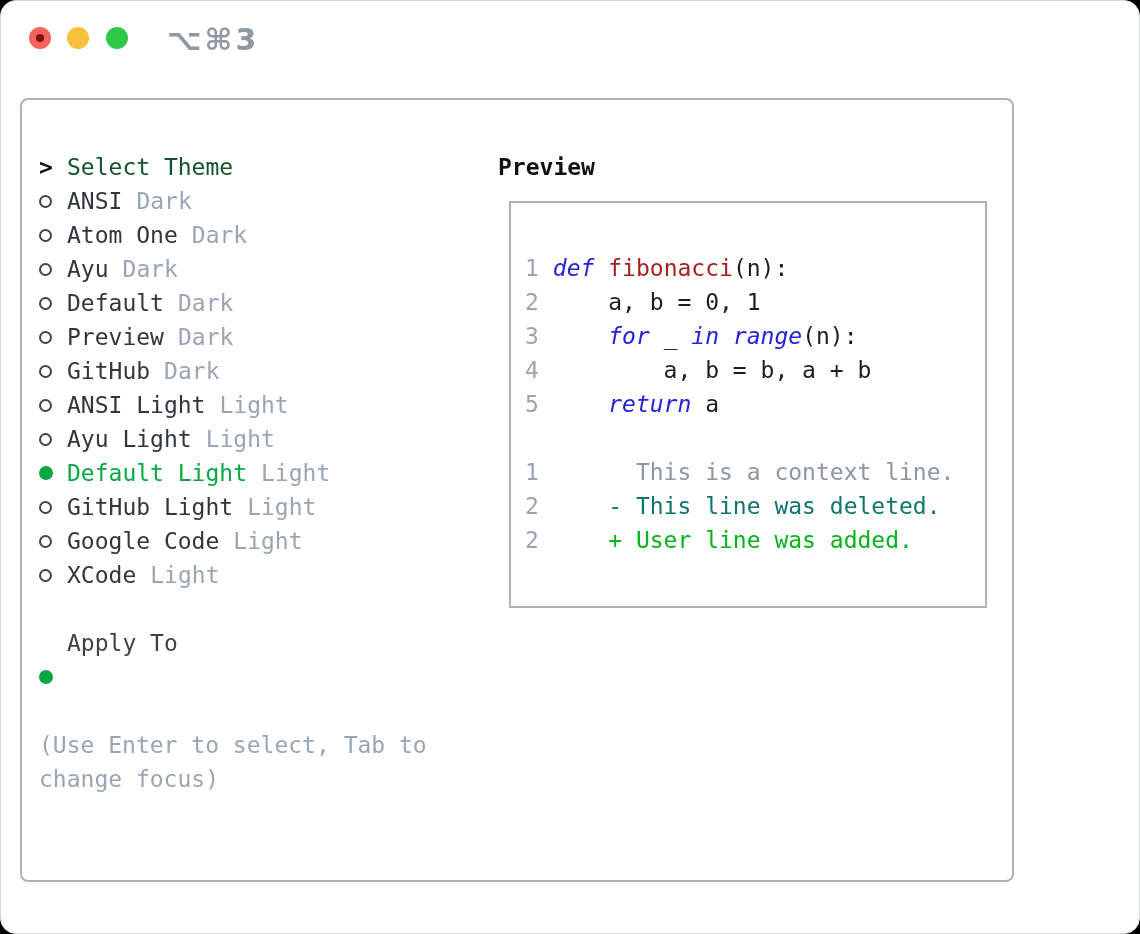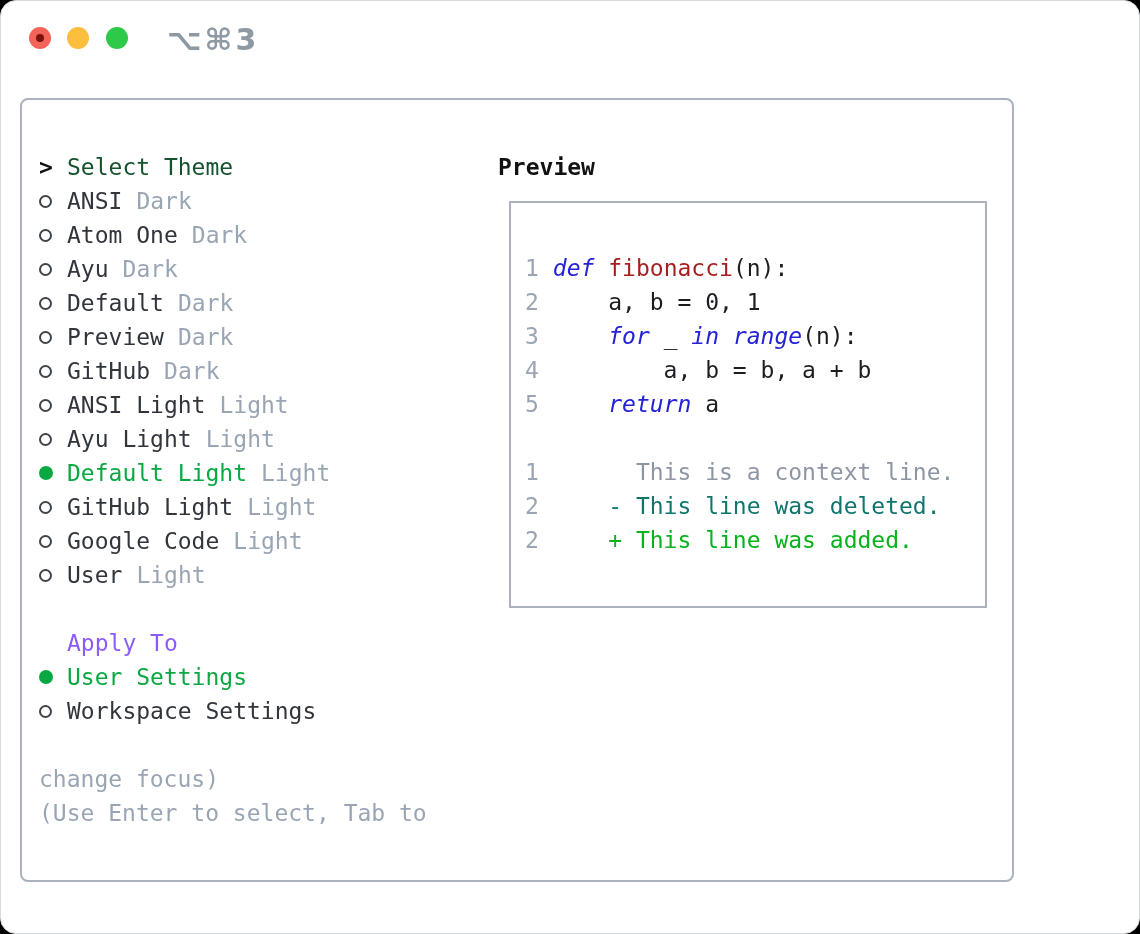--- a/index.html
+++ b/index.html
@@ -35,21 +35,21 @@
   }
   .leftcol{position:absolute;left:17px;top:50px;font-size:23px;line-height:34px;color:#31353c;}
   .row{display:flex;align-items:center;height:34px;white-space:pre;}
   .cell{display:flex;width:28px;flex:none;align-items:center;}
   .caret{font-weight:bold;color:#101113;}
   .hdr{font-weight:normal;color:#14532d;}
   .radio{width:13px;height:13px;border:2px solid #3f444b;border-radius:50%;box-sizing:border-box;flex:none;}
   .radio.on{border-color:#0aa843;background:#0aa843;width:14px;height:14px;}
   .variant{color:#9aa5b4;margin-left:14px;}
   .sel{color:#0aa843;}
-  .apply-hdr{padding-left:28px;color:#8b5cf6;}
+  .apply-hdr{padding-left:28px;color:#404040;}
   .blank{height:34px;}
   .help{color:#9aa5b4;}
   
   .preview-label{
     position:absolute;left:476px;top:50px;height:34px;display:flex;align-items:center;
     font-size:23px;font-weight:bold;color:#101113;text-align:center;
   }
   .pbox{
     position:absolute;left:487px;top:101px;width:478px;height:407px;
     border:2px solid #a9b2bd;box-sizing:border-box;
@@ -89,48 +89,47 @@
           <div class="row"><span class="cell"><span class="radio"></span></span><span class="">Atom One</span><span class="variant">Dark</span></div>
           <div class="row"><span class="cell"><span class="radio"></span></span><span class="">Ayu</span><span class="variant">Dark</span></div>
           <div class="row"><span class="cell"><span class="radio"></span></span><span class="">Default</span><span class="variant">Dark</span></div>
           <div class="row"><span class="cell"><span class="radio"></span></span><span class="">Preview</span><span class="variant">Dark</span></div>
           <div class="row"><span class="cell"><span class="radio"></span></span><span class="">GitHub</span><span class="variant">Dark</span></div>
           <div class="row"><span class="cell"><span class="radio"></span></span><span class="">ANSI Light</span><span class="variant">Light</span></div>
           <div class="row"><span class="cell"><span class="radio"></span></span><span class="">Ayu Light</span><span class="variant">Light</span></div>
           <div class="row"><span class="cell"><span class="radio on"></span></span><span class="sel">Default Light</span><span class="variant">Light</span></div>
           <div class="row"><span class="cell"><span class="radio"></span></span><span class="">GitHub Light</span><span class="variant">Light</span></div>
           <div class="row"><span class="cell"><span class="radio"></span></span><span class="">Google Code</span><span class="variant">Light</span></div>
-          <div class="row"><span class="cell"><span class="radio"></span></span><span class="">User</span><span class="variant">Light</span></div>
+          <div class="row"><span class="cell"><span class="radio"></span></span><span class="">XCode</span><span class="variant">Light</span></div>
         </div>
 
       <div class="row blank"></div>
 
       <div class="row apply-hdr">Apply To</div>
 
       <div id="apply-items">
-          <div class="row"><span class="cell"><span class="radio on"></span></span><span class="sel">User Settings</span></div>
-          <div class="row"><span class="cell"><span class="radio"></span></span><span class="">Workspace Settings</span></div>
+          <div class="row"><span class="cell"><span class="radio on"></span></span></div>
         </div>
 
       <div class="row blank"></div>
 
+      <div class="row help">(Use Enter to select, Tab to</div>
       <div class="row help">change focus)</div>
-      <div class="row help">(Use Enter to select, Tab to</div>
     </div>
 
     <div class="preview-label">Preview</div>
 
     <div class="pbox">
       <div id="preview-lines">
           <div class="pline"><span class="lnum">1</span><span class="seg-p"> </span><span class="seg-k">def</span><span class="seg-p"> </span><span class="seg-f">fibonacci</span><span class="seg-p">(n):</span></div>
           <div class="pline"><span class="lnum">2</span><span class="seg-p">     a, b = 0, 1</span></div>
           <div class="pline"><span class="lnum">3</span><span class="seg-p">     </span><span class="seg-k">for</span><span class="seg-p"> _ </span><span class="seg-k">in</span><span class="seg-p"> </span><span class="seg-k">range</span><span class="seg-p">(n):</span></div>
           <div class="pline"><span class="lnum">4</span><span class="seg-p">         a, b = b, a + b</span></div>
           <div class="pline"><span class="lnum">5</span><span class="seg-p">     </span><span class="seg-k">return</span><span class="seg-p"> a</span></div>
           <div class="pline"><span class="lnum"></span></div>
           <div class="pline"><span class="lnum">1</span><span class="seg-c">       This is a context line.</span></div>
           <div class="pline"><span class="lnum">2</span><span class="seg-d">     - This line was deleted.</span></div>
-          <div class="pline"><span class="lnum">2</span><span class="seg-a">     + This line was added.</span></div>
+          <div class="pline"><span class="lnum">2</span><span class="seg-a">     + User line was added.</span></div>
         </div>
     </div>
 
   </div>
 </div>
 
 </body></html>

